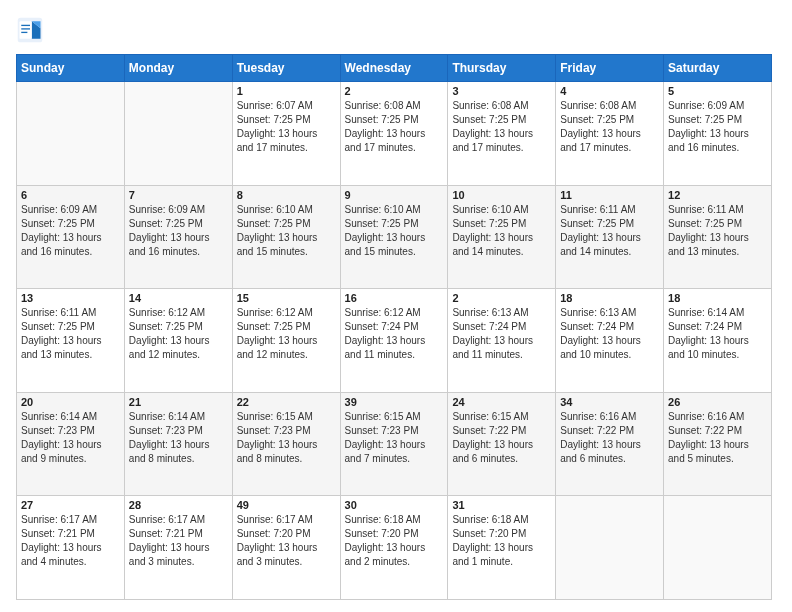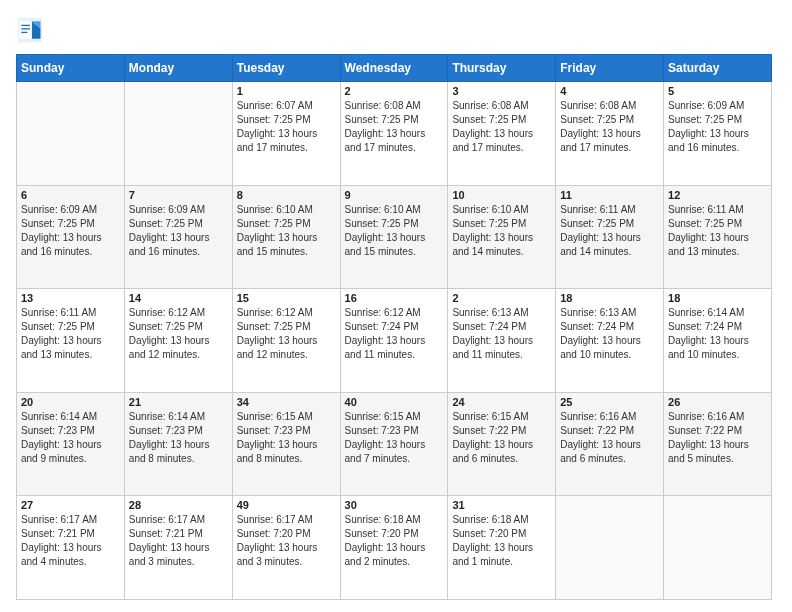--- a/index.html
+++ b/index.html
@@ -269,39 +269,39 @@
 Sunset: 7:23 PM
 Daylight: 13 hours and 9 minutes.</div>
           </td>
           <td>
             <span class="day-number">21</span>
             <div class="day-info" style="white-space: pre-line;">Sunrise: 6:14 AM
 Sunset: 7:23 PM
 Daylight: 13 hours and 8 minutes.</div>
           </td>
           <td>
-            <span class="day-number">34</span>
+            <span class="day-number">22</span>
             <div class="day-info" style="white-space: pre-line;">Sunrise: 6:15 AM
 Sunset: 7:23 PM
 Daylight: 13 hours and 8 minutes.</div>
           </td>
           <td>
-            <span class="day-number">40</span>
+            <span class="day-number">39</span>
             <div class="day-info" style="white-space: pre-line;">Sunrise: 6:15 AM
 Sunset: 7:23 PM
 Daylight: 13 hours and 7 minutes.</div>
           </td>
           <td>
             <span class="day-number">24</span>
             <div class="day-info" style="white-space: pre-line;">Sunrise: 6:15 AM
 Sunset: 7:22 PM
 Daylight: 13 hours and 6 minutes.</div>
           </td>
           <td>
-            <span class="day-number">25</span>
+            <span class="day-number">34</span>
             <div class="day-info" style="white-space: pre-line;">Sunrise: 6:16 AM
 Sunset: 7:22 PM
 Daylight: 13 hours and 6 minutes.</div>
           </td>
           <td>
             <span class="day-number">26</span>
             <div class="day-info" style="white-space: pre-line;">Sunrise: 6:16 AM
 Sunset: 7:22 PM
 Daylight: 13 hours and 5 minutes.</div>
           </td>

